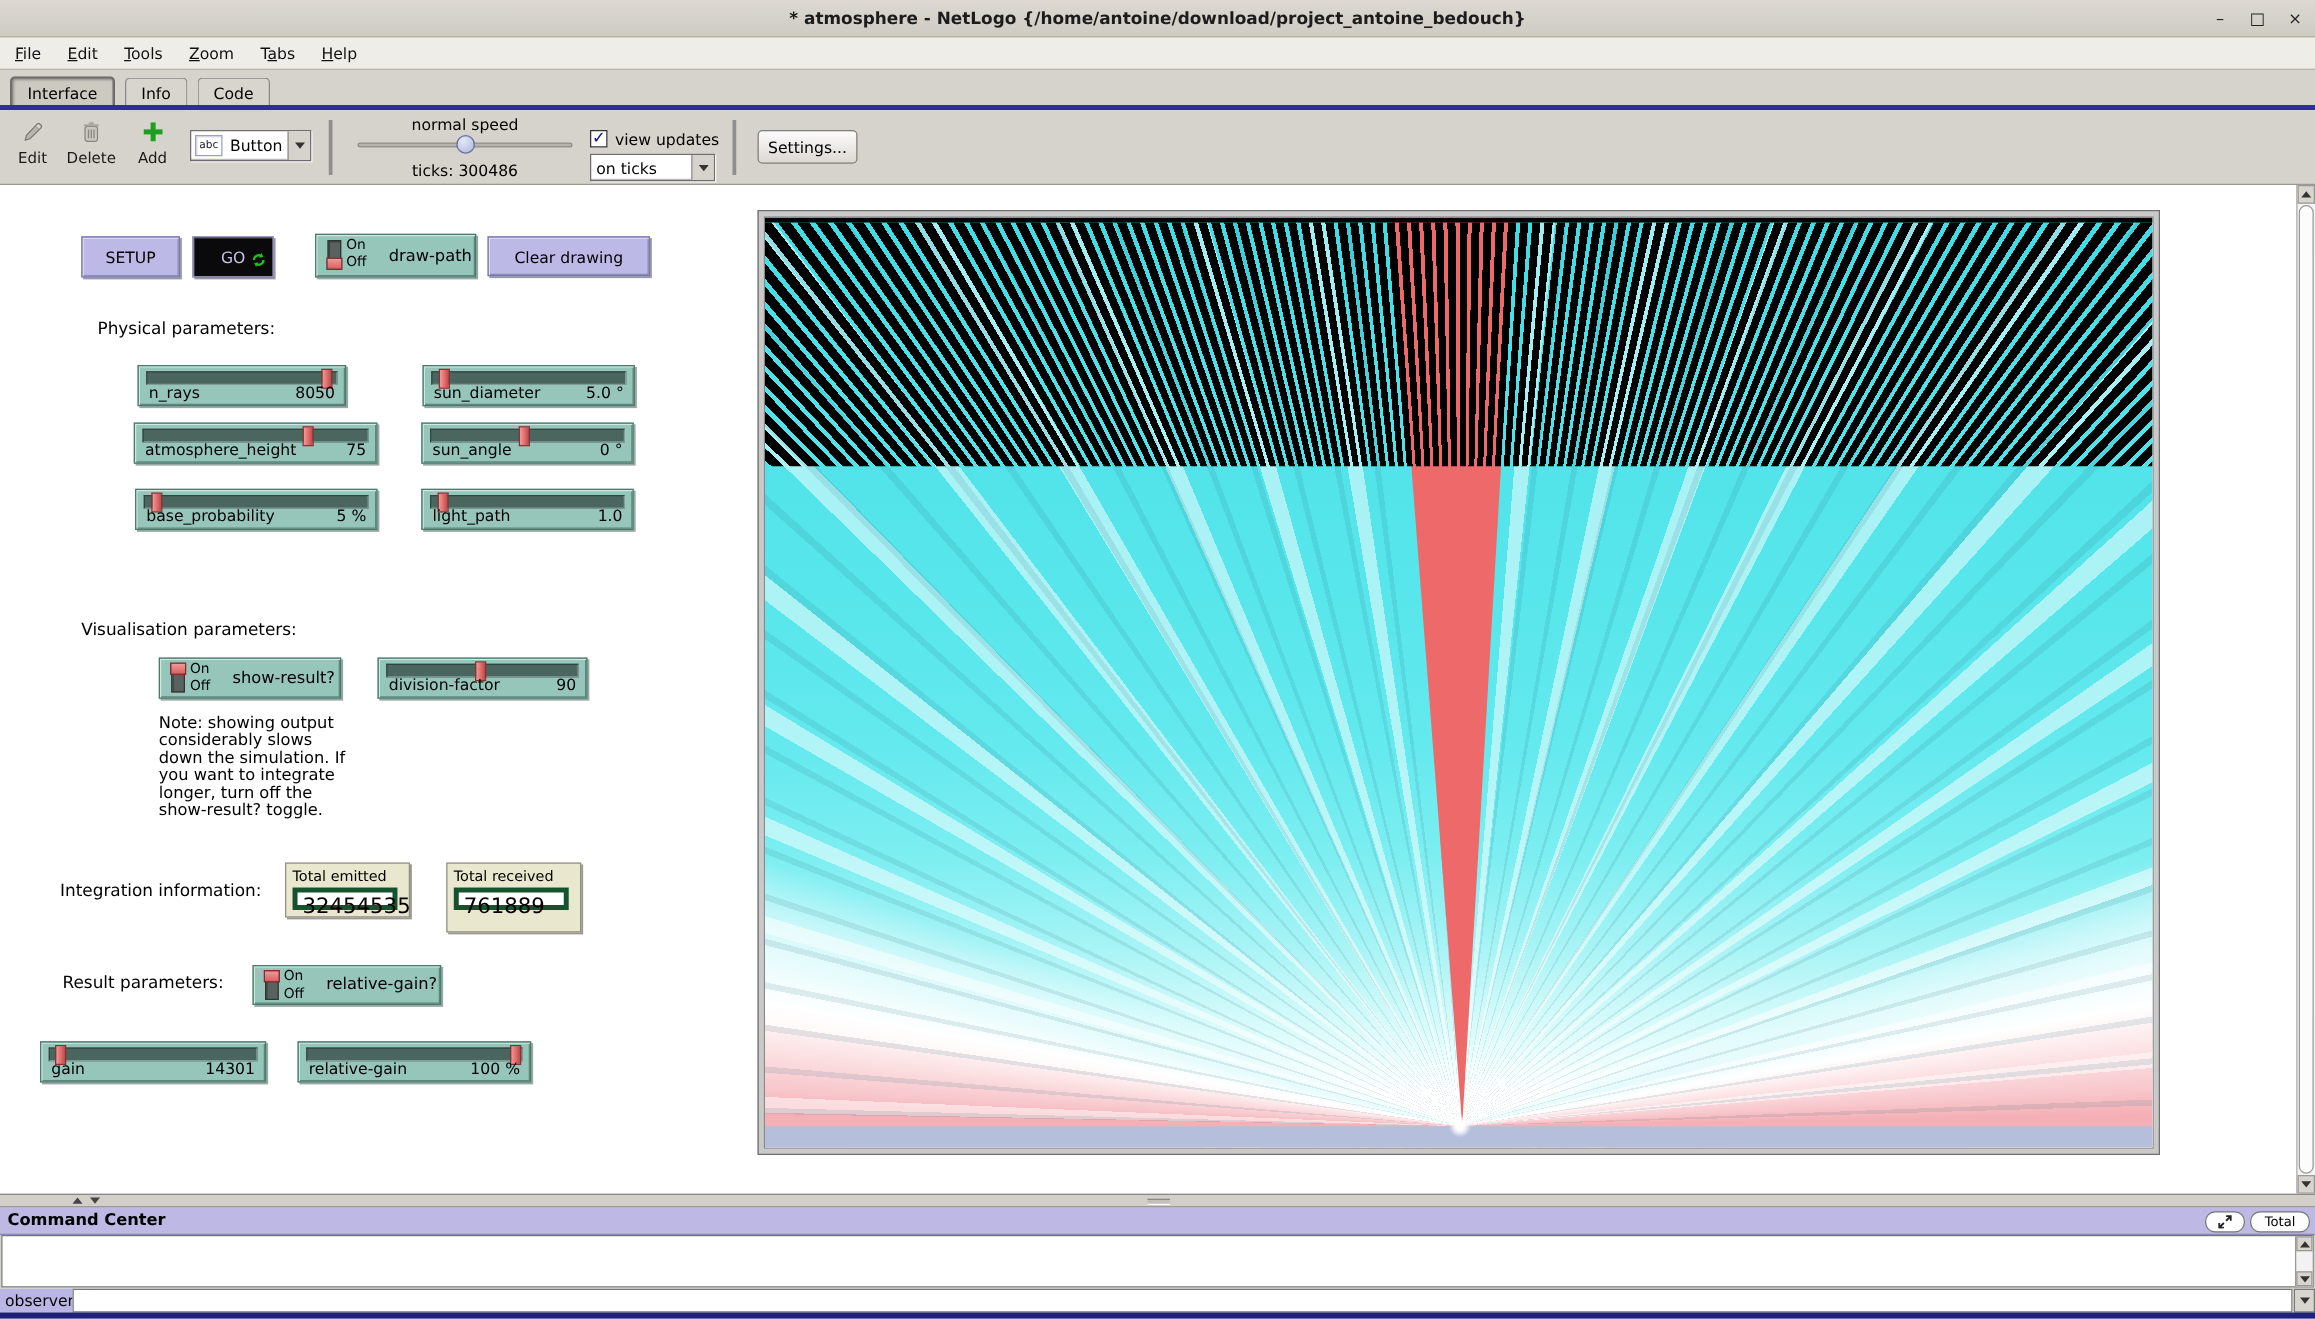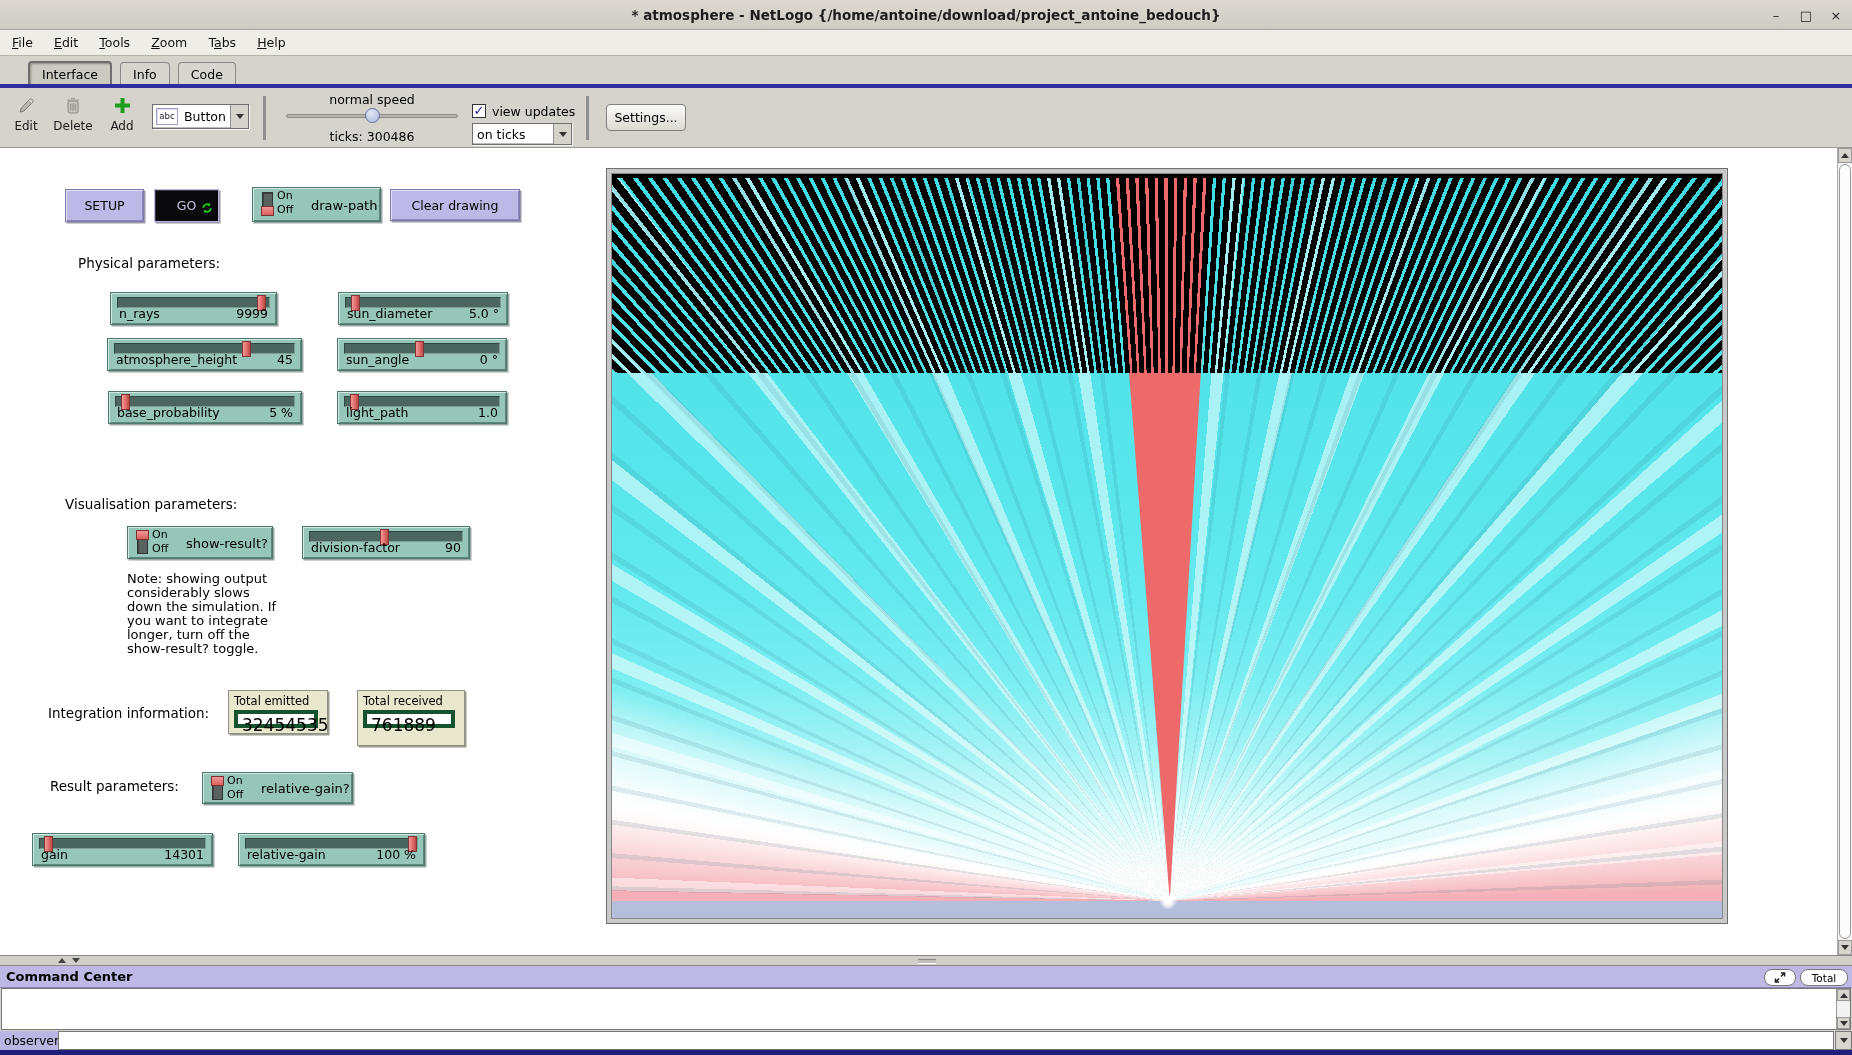--- a/index.html
+++ b/index.html
@@ -17,21 +17,21 @@
   .menubar { position:absolute; left:0; top:30px; width:1852px; height:26px;
     background:#eeede8; border-bottom:1px solid #b5b2aa; padding-left:4px; }
   .menu-item { display:inline-block; padding:5px 8px 4px; font-size:12.5px; color:#111; }
   .menu-item u { text-decoration:underline; }
 
   .tabbar { position:absolute; left:0; top:56px; width:1852px; height:28px; background:#d6d3cc; padding-left:8px; }
   .tab { display:inline-block; margin-top:4px; margin-right:3px; padding:4px 12px 6px;
     font-size:12.5px; background:#d8d5ce; border:1px solid #8a8a8a; border-bottom:none;
     border-radius:4px 4px 0 0; position:relative; top:1px; }
   .tab.active { background:#ccc9c1; border:2px solid #6e6e6e; border-bottom:none;
-    box-shadow:inset 1px 1px 2px rgba(0,0,0,.3);margin-left:20px; }
+    box-shadow:inset 1px 1px 2px rgba(0,0,0,.3); }
   .tab-underline { position:absolute; left:0; top:84px; width:1852px; height:4px; background:#2d2d9c; }
 
   
   .toolbar { position:absolute; left:0; top:88px; width:1852px; height:60px;
     background:#d6d3cc; border-bottom:1px solid #9c9892; }
   .tb-item { position:absolute; text-align:center; font-size:12px; color:#1a1a1a; }
   .tb-item .ticon { display:block; height:26px; padding-top:3px; }
   .tb-sep { position:absolute; top:8px; width:3px; height:44px; background:#8f8f8f; }
   .dd { position:absolute; background:#fff; border:1px solid #6f6f6f; display:flex; align-items:center;
     box-shadow:inset -1px -1px 0 #bbb, 1px 1px 0 #f6f6f4; }
@@ -279,39 +279,39 @@
   </div>
 
   <div class="heading" style="left:78px; top:107px;">Physical parameters:</div>
 
   <div class="nl-slider" style="left:110px; top:144px; width:167px; height:33px;">
     <div class="sl-groove">
         <div class="sl-handle" style="left: 95%;"></div>
       </div>
     <div class="sl-row">
         <span class="sl-label">n_rays</span>
-        <span class="sl-value">9999</span>
+        <span class="sl-value">8050</span>
       </div>
   </div>
   <div class="nl-slider" style="left:338px; top:144px; width:170px; height:33px;">
     <div class="sl-groove">
         <div class="sl-handle" style="left: 6%;"></div>
       </div>
     <div class="sl-row">
         <span class="sl-label">sun_diameter</span>
         <span class="sl-value">5.0 °</span>
       </div>
   </div>
   <div class="nl-slider" style="left:107px; top:190px; width:195px; height:33px;">
     <div class="sl-groove">
         <div class="sl-handle" style="left: 73%;"></div>
       </div>
     <div class="sl-row">
         <span class="sl-label">atmosphere_height</span>
-        <span class="sl-value">45</span>
+        <span class="sl-value">75</span>
       </div>
   </div>
   <div class="nl-slider" style="left:337px; top:190px; width:170px; height:33px;">
     <div class="sl-groove">
         <div class="sl-handle" style="left: 48%;"></div>
       </div>
     <div class="sl-row">
         <span class="sl-label">sun_angle</span>
         <span class="sl-value">0 °</span>
       </div>

